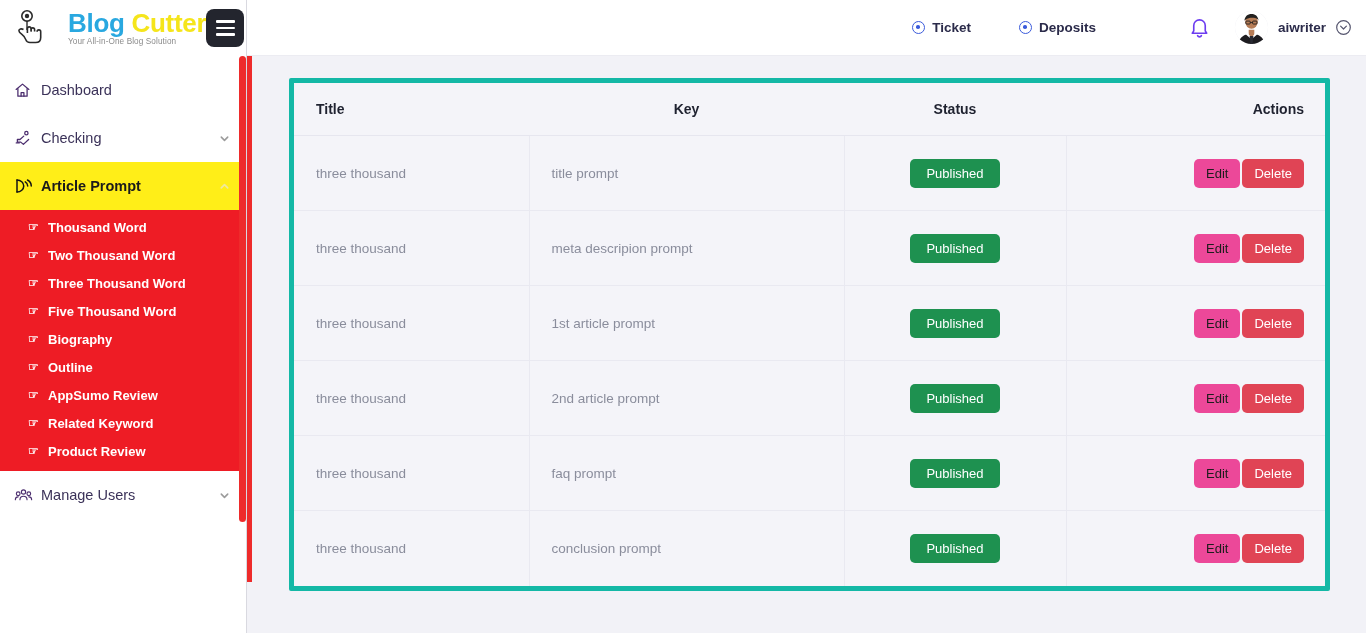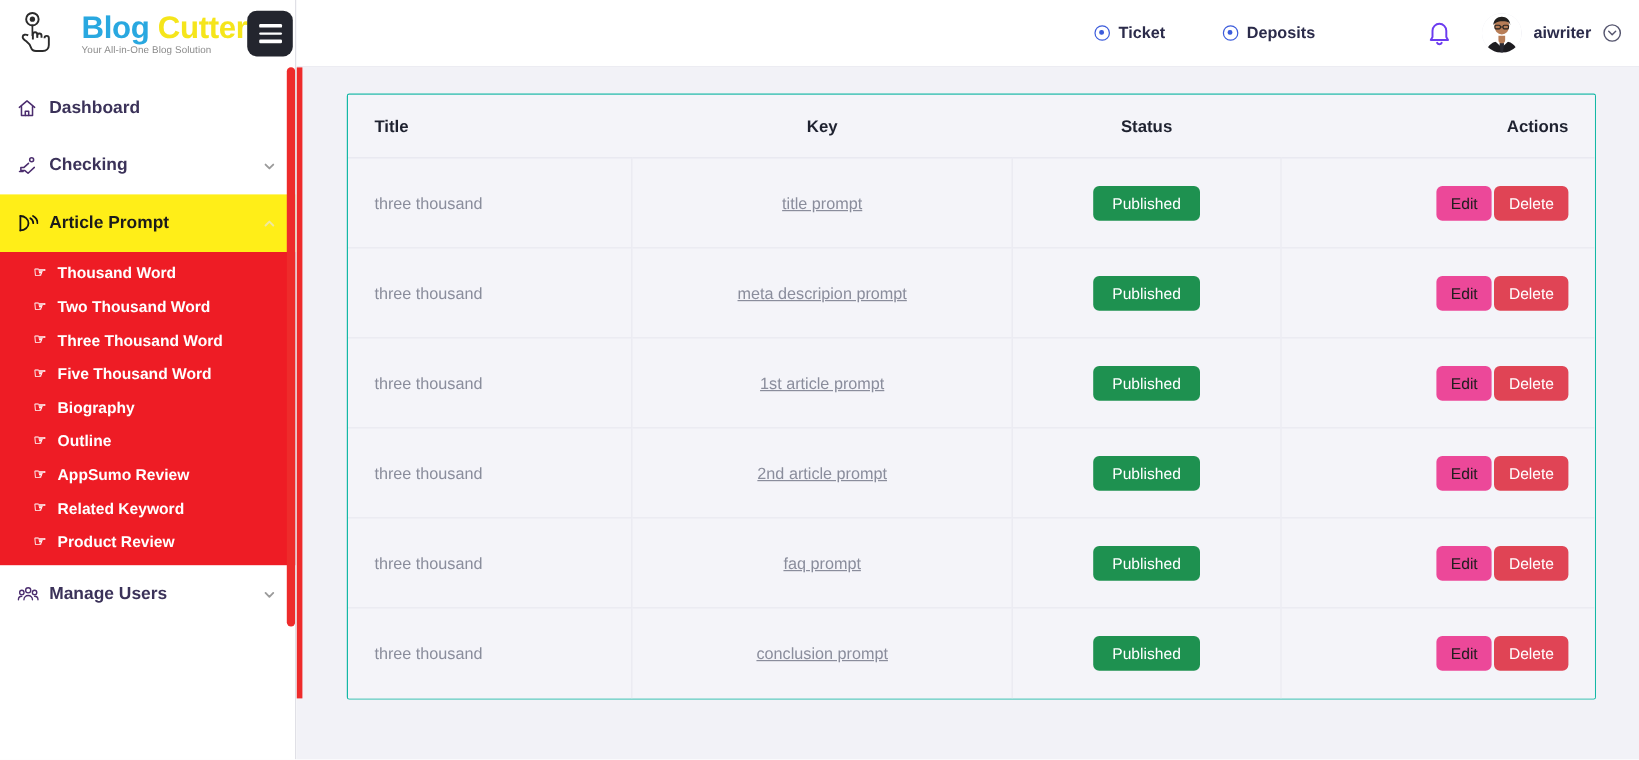--- a/index.html
+++ b/index.html
@@ -50,21 +50,20 @@
     position: relative;
   }
   .nav-item {
     display: flex; align-items: center;
     height: 48px;
     padding: 0 16px 0 14px;
     color: #3B3259;
     font-size: 14.5px;
     cursor: pointer;
     white-space: nowrap;
-    font-weight: bold;
   }
   .nav-item .ni-icon {
     width: 26px; flex: 0 0 26px;
     display: flex; align-items: center; justify-content: flex-start;
     color: #4b2d6e;
   }
   .nav-item .ni-label { flex: 1; padding-left: 1px; }
   .nav-item .ni-caret { width: 14px; flex: 0 0 14px; color: #9b9b9b; display:flex; align-items:center; justify-content:center;}
   .nav-spacer { height: 10px; }
   .nav-item.active {
@@ -144,21 +143,21 @@
   .content {
     flex: 1; padding: 22px 36px 0 42px;
     overflow: hidden; position: relative;
   }
   .red-strip {
     position: absolute; left: 0; top: 0; width: 5px; height: 526px;
     background: #EE2B2B;
   }
   .card {
     background: transparent;
-    border: 1px solid #14b8a6;
+    border: 5px solid #14b8a6;
     border-radius: 2px;
     overflow: hidden;
   }
   table { width: 100%; border-collapse: collapse; background: #F4F4F9; table-layout: fixed; }
   thead th {
     font-size: 14px; font-weight: bold; color: #1f2230;
     padding: 18px 22px; border-bottom: 1px solid #e6e6ef;
     background: #F4F4F9;
   }
   thead th.c-title { text-align: left; width: 235px; }
@@ -167,21 +166,21 @@
   thead th.c-actions { text-align: right; width: 260px; }
   tbody td {
     border-top: 1px solid #e9e9f1;
     border-right: 1px solid #e9e9f1;
     padding: 0 22px; height: 75px;
     font-size: 13.5px; color: #8a8d9c;
     background: #F4F4F9;
     vertical-align: middle;
   }
   tbody td:last-child { border-right: none; }
-  tbody td.c-key { text-align: center; text-decoration: underline; }
+  tbody td.c-key { text-align: left; }
   tbody td.c-status { text-align: center; }
   tbody td.c-actions { text-align: right; padding-right: 22px; }
   .badge {
     display: inline-block;
     background: #1E9150; color: #fff;
     font-size: 13px; font-weight: 500;
     padding: 8px 16px; border-radius: 5px;
     line-height: 1;
   }
   .btn {

